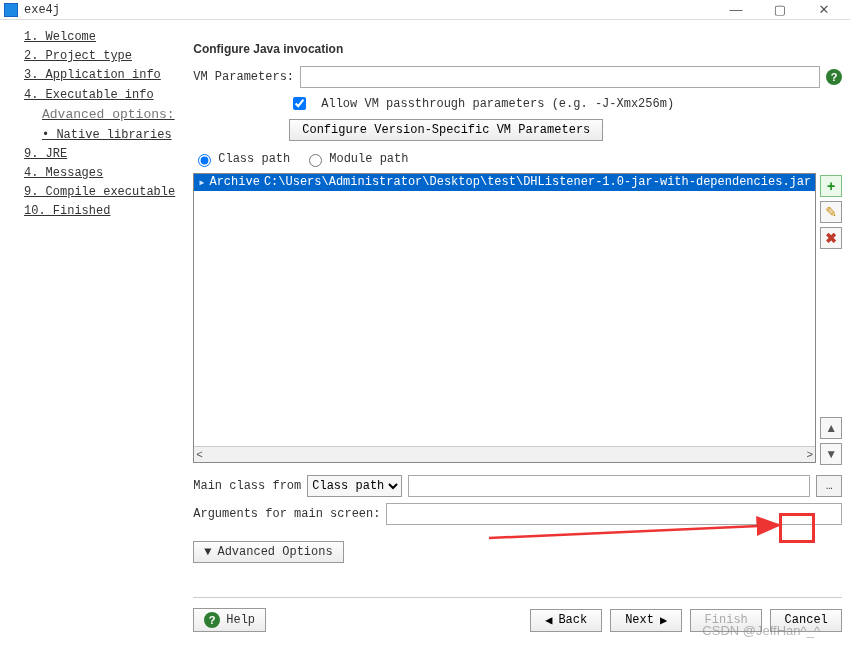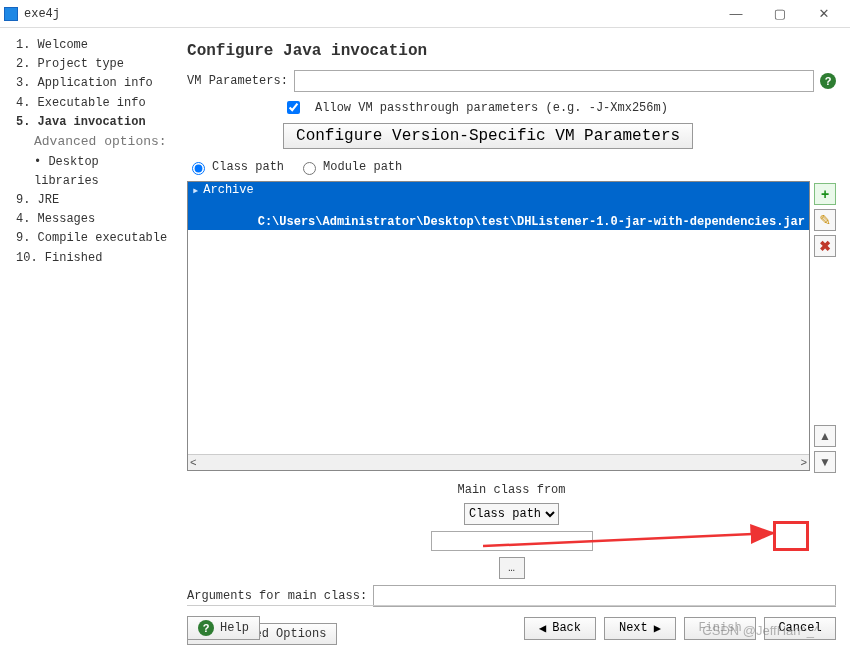--- a/index.html
+++ b/index.html
@@ -8,21 +8,21 @@
     font-family: "Microsoft YaHei", "SimSun", sans-serif;
     font-size: 12px;
     background: #fff;
     color: #333;
     width: 850px;
     height: 650px;
     overflow: hidden;
     position: relative;
   }
   .titlebar {
-    height: 28px;
+    height: 20px;
     border-bottom: 1px solid #ddd;
     display: flex;
     align-items: center;
     padding: 0 4px;
     background: #fff;
   }
   .titlebar .app-icon {
     width: 14px; height: 14px;
     background: #1e88e5;
     margin-right: 6px;
@@ -36,26 +36,27 @@
     color: #555;
     font-size: 13px;
   }
   .main {
     display: flex;
     height: 622px;
     position: relative;
   }
   .sidebar {
     width: 200px;
-    padding: 8px 4px 8px 16px;
+    padding: 8px 4px 8px 24px;
     border-right: none;
     font-family: "Courier New", monospace;
     font-size: 12px;
     line-height: 1.6;
     position: relative;
+    text-decoration: underline;
   }
   .sidebar .step { white-space: nowrap; cursor: default; }
   .sidebar .step.current { font-weight: bold; }
   .sidebar .adv-label { color: #777; font-size: 13px; padding-left: 18px; }
   .sidebar .sub-step { padding-left: 18px; }
   .sidebar-watermark {
     position: absolute;
     left: 6px; bottom: 12px;
     font-size: 46px;
     color: #e8e8e8;
@@ -66,24 +67,24 @@
     pointer-events: none;
     letter-spacing: 2px;
   }
   .content {
     flex: 1;
     padding: 10px 14px 10px 14px;
     position: relative;
     font-family: "Courier New", monospace;
   }
   .content h2 {
-    margin: 4px 0 10px 0;
-    font-size: 16px;
+    margin: 12px 0 10px 0;
+    font-size: 12px;
     font-weight: bold;
-    font-family: Liberation Mono, monospace;
+    font-family: Liberation Sans, sans-serif;
   }
   .row { display: flex; align-items: center; margin-bottom: 6px; gap: 6px; }
   .row label { white-space: nowrap; }
   input[type=text].field {
     border: 1px solid #aaa;
     height: 22px;
     padding: 2px 4px;
     font-family: "Courier New", monospace;
     font-size: 12px;
   }
@@ -96,21 +97,21 @@
     font-weight: bold; font-size: 11px;
     font-family: Arial, sans-serif;
   }
   .check-row { margin-left: 96px; display: flex; align-items: center; gap: 12px; margin-bottom: 6px; }
   .cfg-btn-row { margin-left: 96px; margin-bottom: 10px; }
   button.std-btn {
     border: 1px solid #999;
     background: linear-gradient(#fdfdfd, #ececec);
     padding: 3px 12px;
     font-family: "Courier New", monospace;
-    font-size: 16px;
+    font-size: 12px;
     cursor: default;
   }
   .radio-row { display: flex; gap: 14px; margin-bottom: 6px; align-items: center; }
   .radio-row label { display: flex; align-items: center; gap: 4px; }
   .list-area {
     display: flex;
     gap: 4px;
     margin-bottom: 4px;
   }
   .listbox {
@@ -153,21 +154,21 @@
     background: #f7f7f7;
     display: flex; align-items: center; justify-content: center;
     font-size: 14px;
     font-family: Arial, sans-serif;
   }
   .iconbtn.add { color: #1b8f1b; font-weight: bold; border-color:#7fbf7f; background:#eaf9ea;}
   .iconbtn.edit { color: #c78a00; }
   .iconbtn.del { color: #c0392b; font-weight: bold; }
   .iconbtn.up, .iconbtn.down { color: #555; font-size: 12px; }
 
-  .mc-row { display: flex; align-items: center; gap: 6px; margin-top: 10px; flex-direction: column; }
+  .mc-row { display: flex; align-items: center; gap: 6px; margin-top: 10px; }
   .mc-row select {
     border: 1px solid #999; height: 22px;
     font-family: "Courier New", monospace; font-size: 12px;
     background: #f7f7f7;
   }
   .mc-row .mc-input { flex: 1; }
   .browse-btn {
     width: 26px; height: 22px;
     border: 1px solid #999;
     background: #f3f3f3;
@@ -238,23 +239,22 @@
   <div class="winbtn">▢</div>
   <div class="winbtn">✕</div>
 </div>
 
 <div class="main">
   <div class="sidebar">
     <div class="step">1.  Welcome</div>
     <div class="step">2.  Project type</div>
     <div class="step">3.  Application info</div>
     <div class="step">4.  Executable info</div>
-    <div class="step current">5.  Java invocation</div>
     <div class="adv-label">Advanced options:</div>
-    <div class="sub-step">• Desktop libraries</div>
+    <div class="sub-step">• Native libraries</div>
     <div class="step">9.  JRE</div>
     <div class="step">4.  Messages</div>
     <div class="step">9.  Compile executable</div>
     <div class="step">10. Finished</div>
     <div class="sidebar-watermark">exe4j</div>
   </div>
 
   <div class="content">
     <h2>Configure Java invocation</h2>
 
@@ -282,21 +282,21 @@
         <input type="radio" name="pathmode" style="">
         <span>Module path</span>
       </label>
     </div>
 
     <div class="list-area">
       <div class="listbox">
         <div class="item">
           <span class="chev">▸</span>
           <span>Archive</span>
-          <span style="font-weight:bold;margin-top:32px;">C:\Users\Administrator\Desktop\test\DHListener-1.0-jar-with-dependencies.jar</span>
+          <span style="font-weight:normal;">C:\Users\Administrator\Desktop\test\DHListener-1.0-jar-with-dependencies.jar</span>
         </div>
         <div class="hscroll">
           <span>&lt;</span>
           <span style="flex:1"></span>
           <span>&gt;</span>
         </div>
       </div>
       <div class="list-btns">
         <div class="iconbtn add">+</div>
         <div class="iconbtn edit">✎</div>
@@ -310,21 +310,21 @@
     <div class="mc-row">
       <label>Main class from</label>
       <select>
         <option>Class path</option>
       </select>
       <input type="text" class="field mc-input" value="" style="">
       <div class="browse-btn">…</div>
     </div>
 
     <div class="row" style="margin-top:6px;">
-      <label>Arguments for main class:</label>
+      <label>Arguments for main screen:</label>
       <input type="text" class="field" style="flex: 1 1 0%;" value="">
     </div>
 
     <div class="adv-btn-row">
       <span class="adv-btn">
         <span>▼</span>
         <span>Advanced Options</span>
       </span>
     </div>
 

